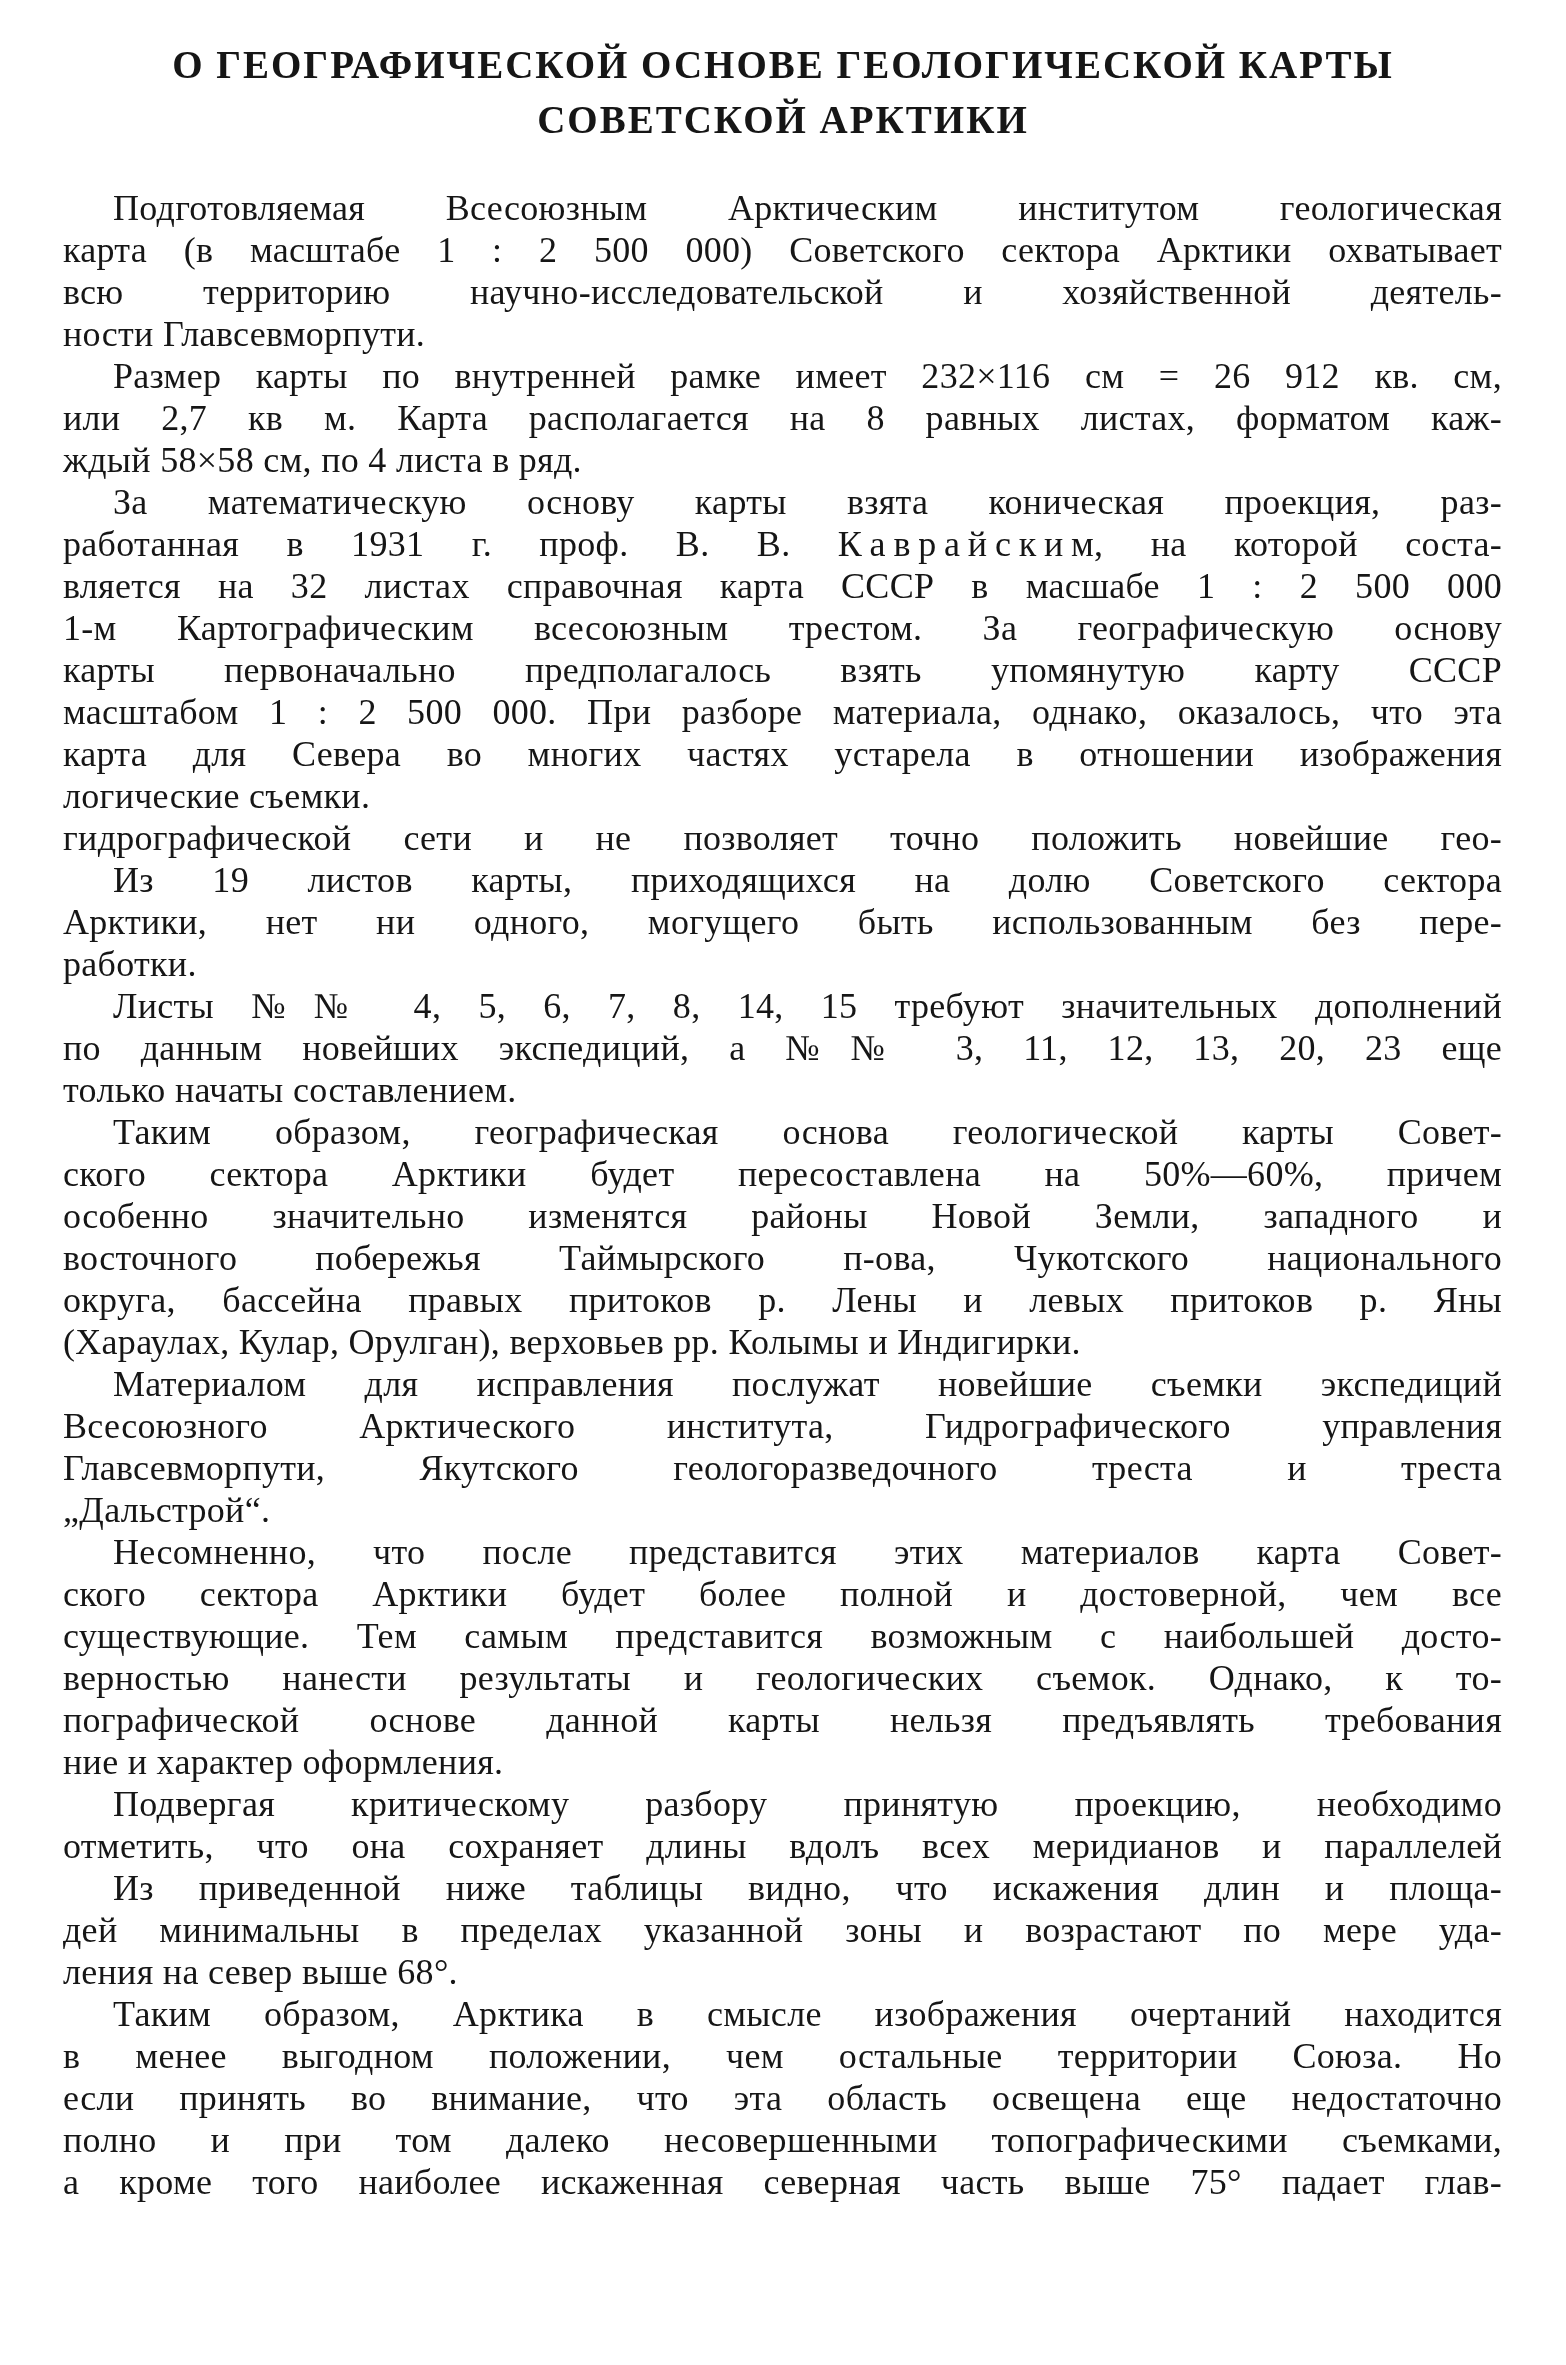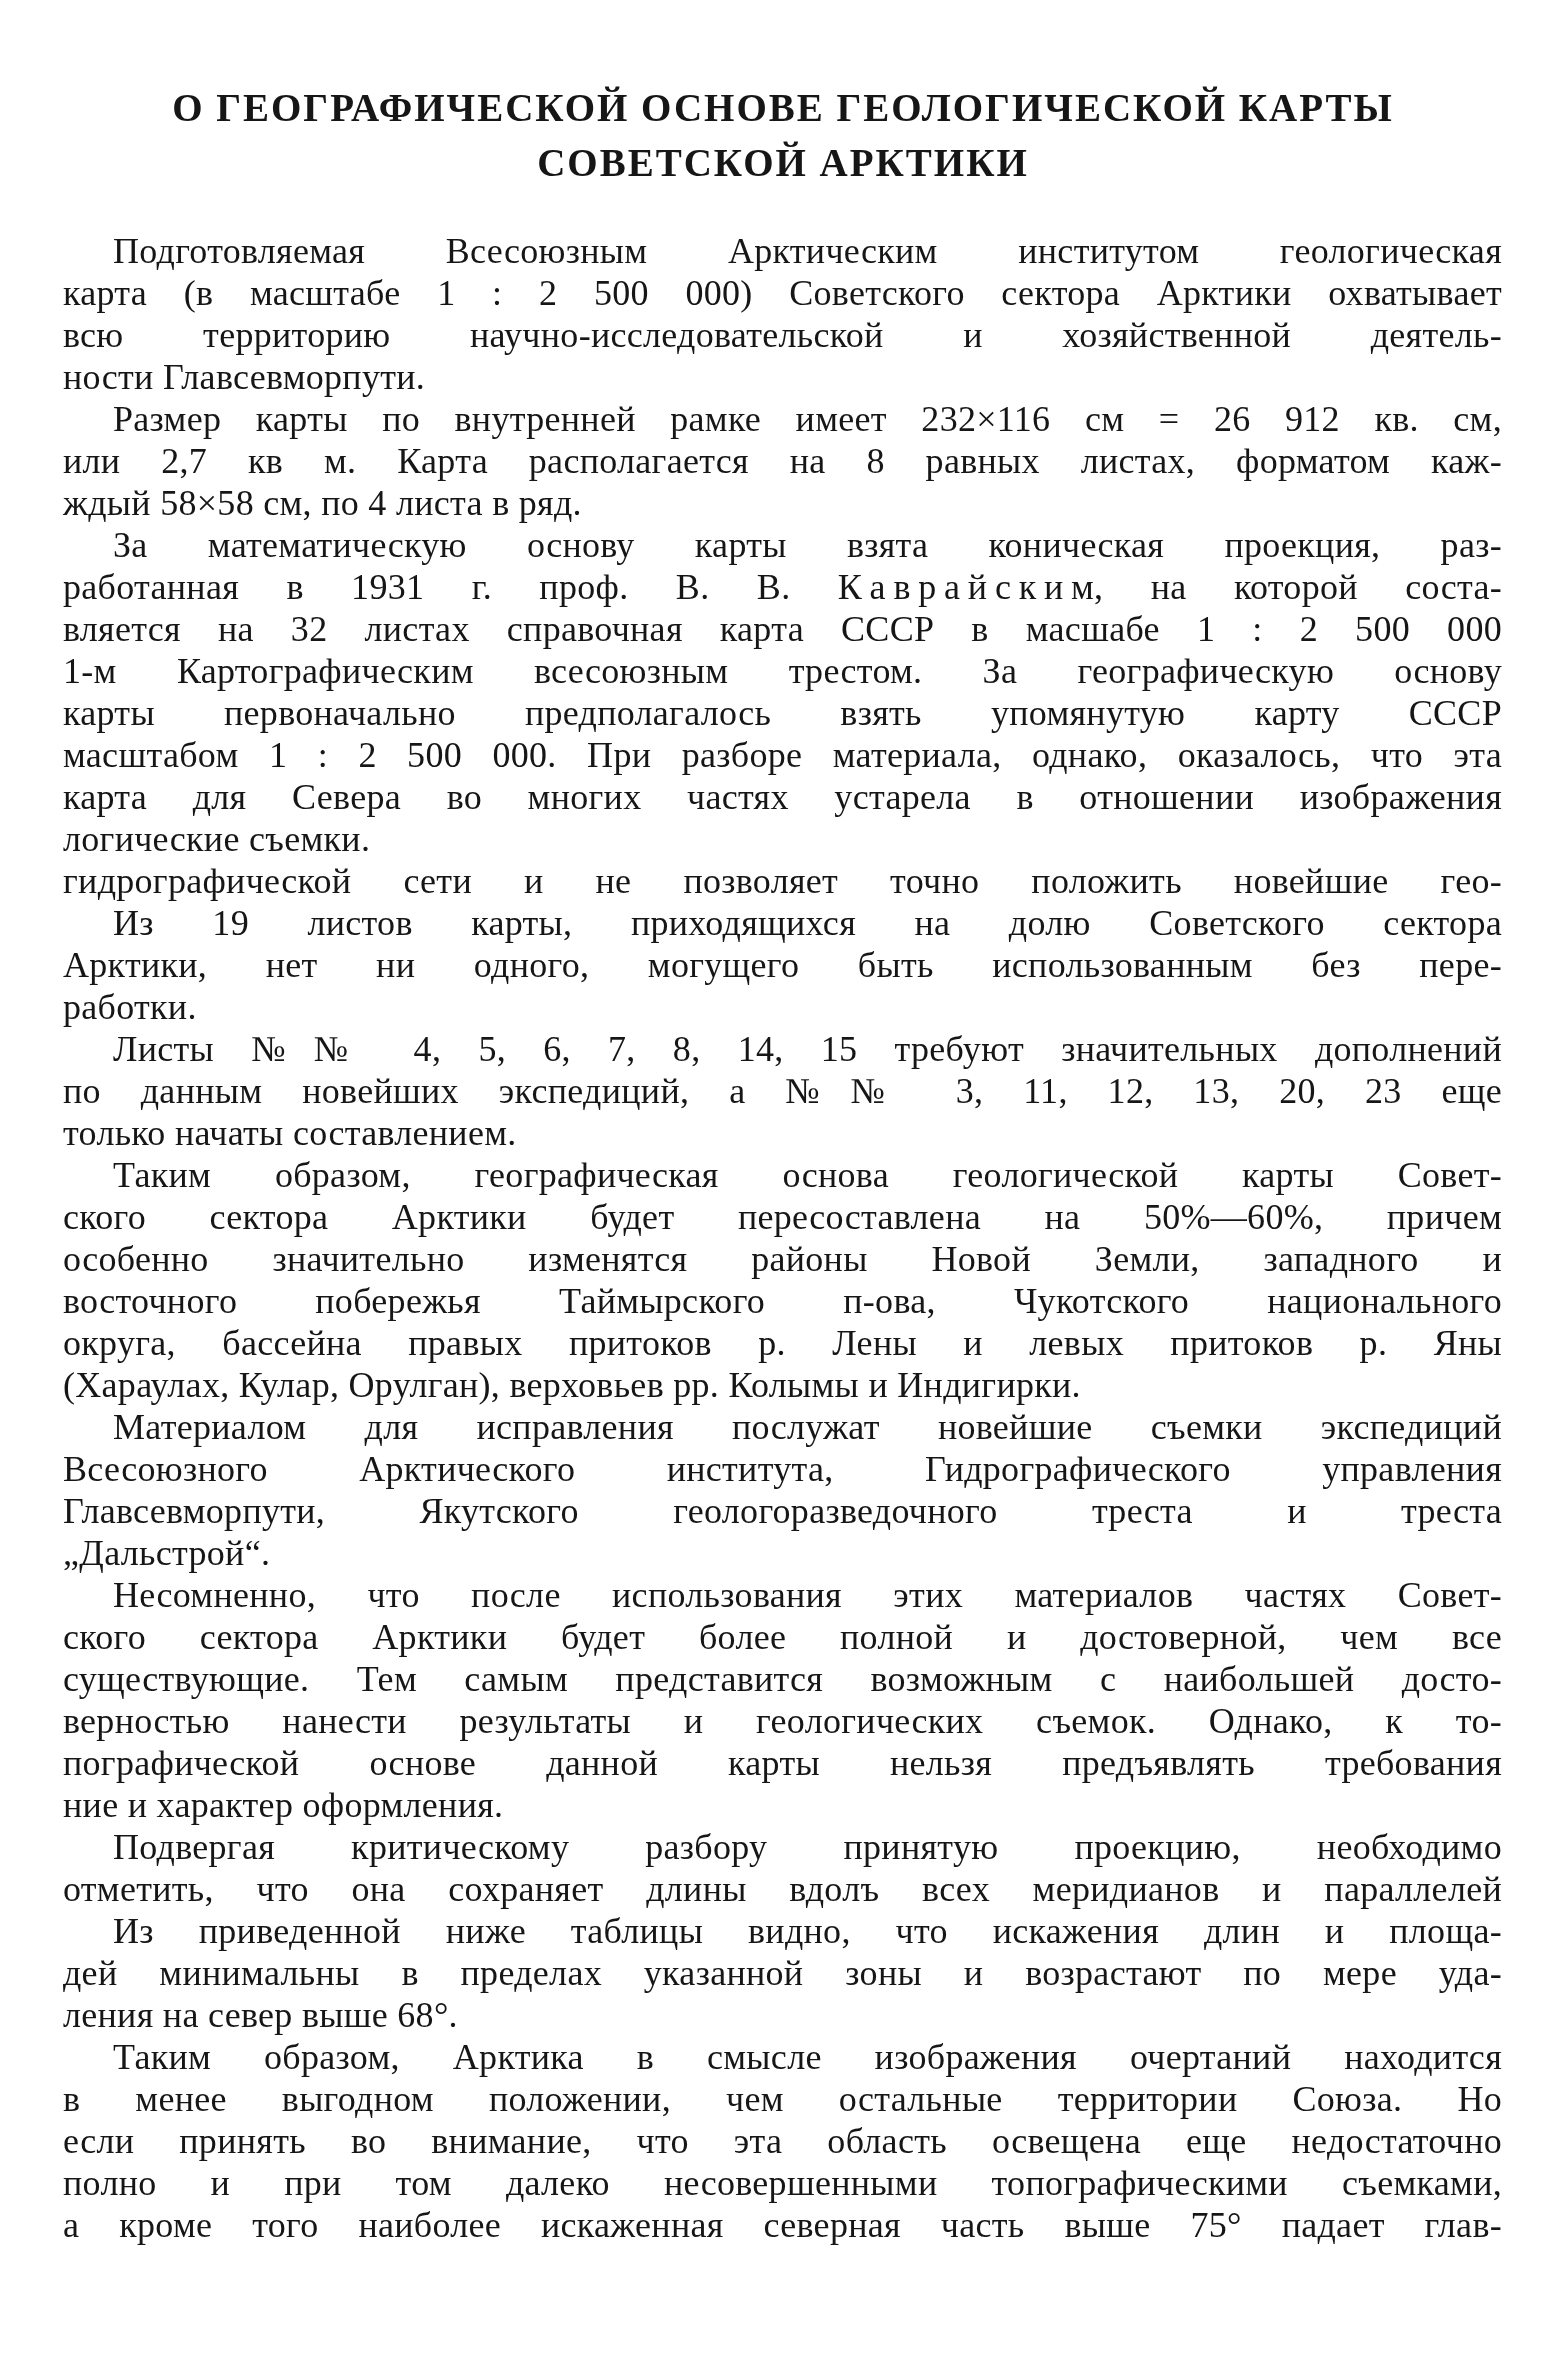--- a/index.html
+++ b/index.html
@@ -11,21 +11,21 @@
     height: 2366px;
     background: #ffffff;
     color: #161616;
     font-family: "Liberation Serif", "DejaVu Serif", serif;
     overflow: hidden;
   }
   .page {
     box-sizing: border-box;
     width: 1566px;
     height: 2366px;
-    padding-top: 80px;
+    padding-top: 37px;
   }
   .title {
     margin: 0 63px 40px 63px;
     text-align: center;
     font-weight: bold;
     font-size: 39px;
     line-height: 55px;
     letter-spacing: 2px;
   }
   .title-line { display: block; }
@@ -95,21 +95,21 @@
         <div class="line">округа, бассейна правых притоков р. Лены и левых притоков р. Яны</div>
         <div class="line endline">(Хараулах, Кулар, Орулган), верховьев рр. Колымы и Индигирки.</div>
       </div>
       <div class="paragraph">
         <div class="line first">Материалом для исправления послужат новейшие съемки экспедиций</div>
         <div class="line">Всесоюзного Арктического института, Гидрографического управления</div>
         <div class="line">Главсевморпути, Якутского геологоразведочного треста и треста</div>
         <div class="line endline">„Дальстрой“.</div>
       </div>
       <div class="paragraph">
-        <div class="line first">Несомненно, что после использования этих материалов частях Совет-</div>
+        <div class="line first">Несомненно, что после представится этих материалов карта Совет-</div>
         <div class="line">ского сектора Арктики будет более полной и достоверной, чем все</div>
         <div class="line">существующие. Тем самым представится возможным с наибольшей досто-</div>
         <div class="line">верностью нанести результаты и геологических съемок. Однако, к то-</div>
         <div class="line">пографической основе данной карты нельзя предъявлять требования</div>
         <div class="line endline">ние и характер оформления.</div>
       </div>
       <div class="paragraph">
         <div class="line first">Подвергая критическому разбору принятую проекцию, необходимо</div>
         <div class="line">отметить, что она сохраняет длины вдолъ всех меридианов и параллелей</div>
       </div>

